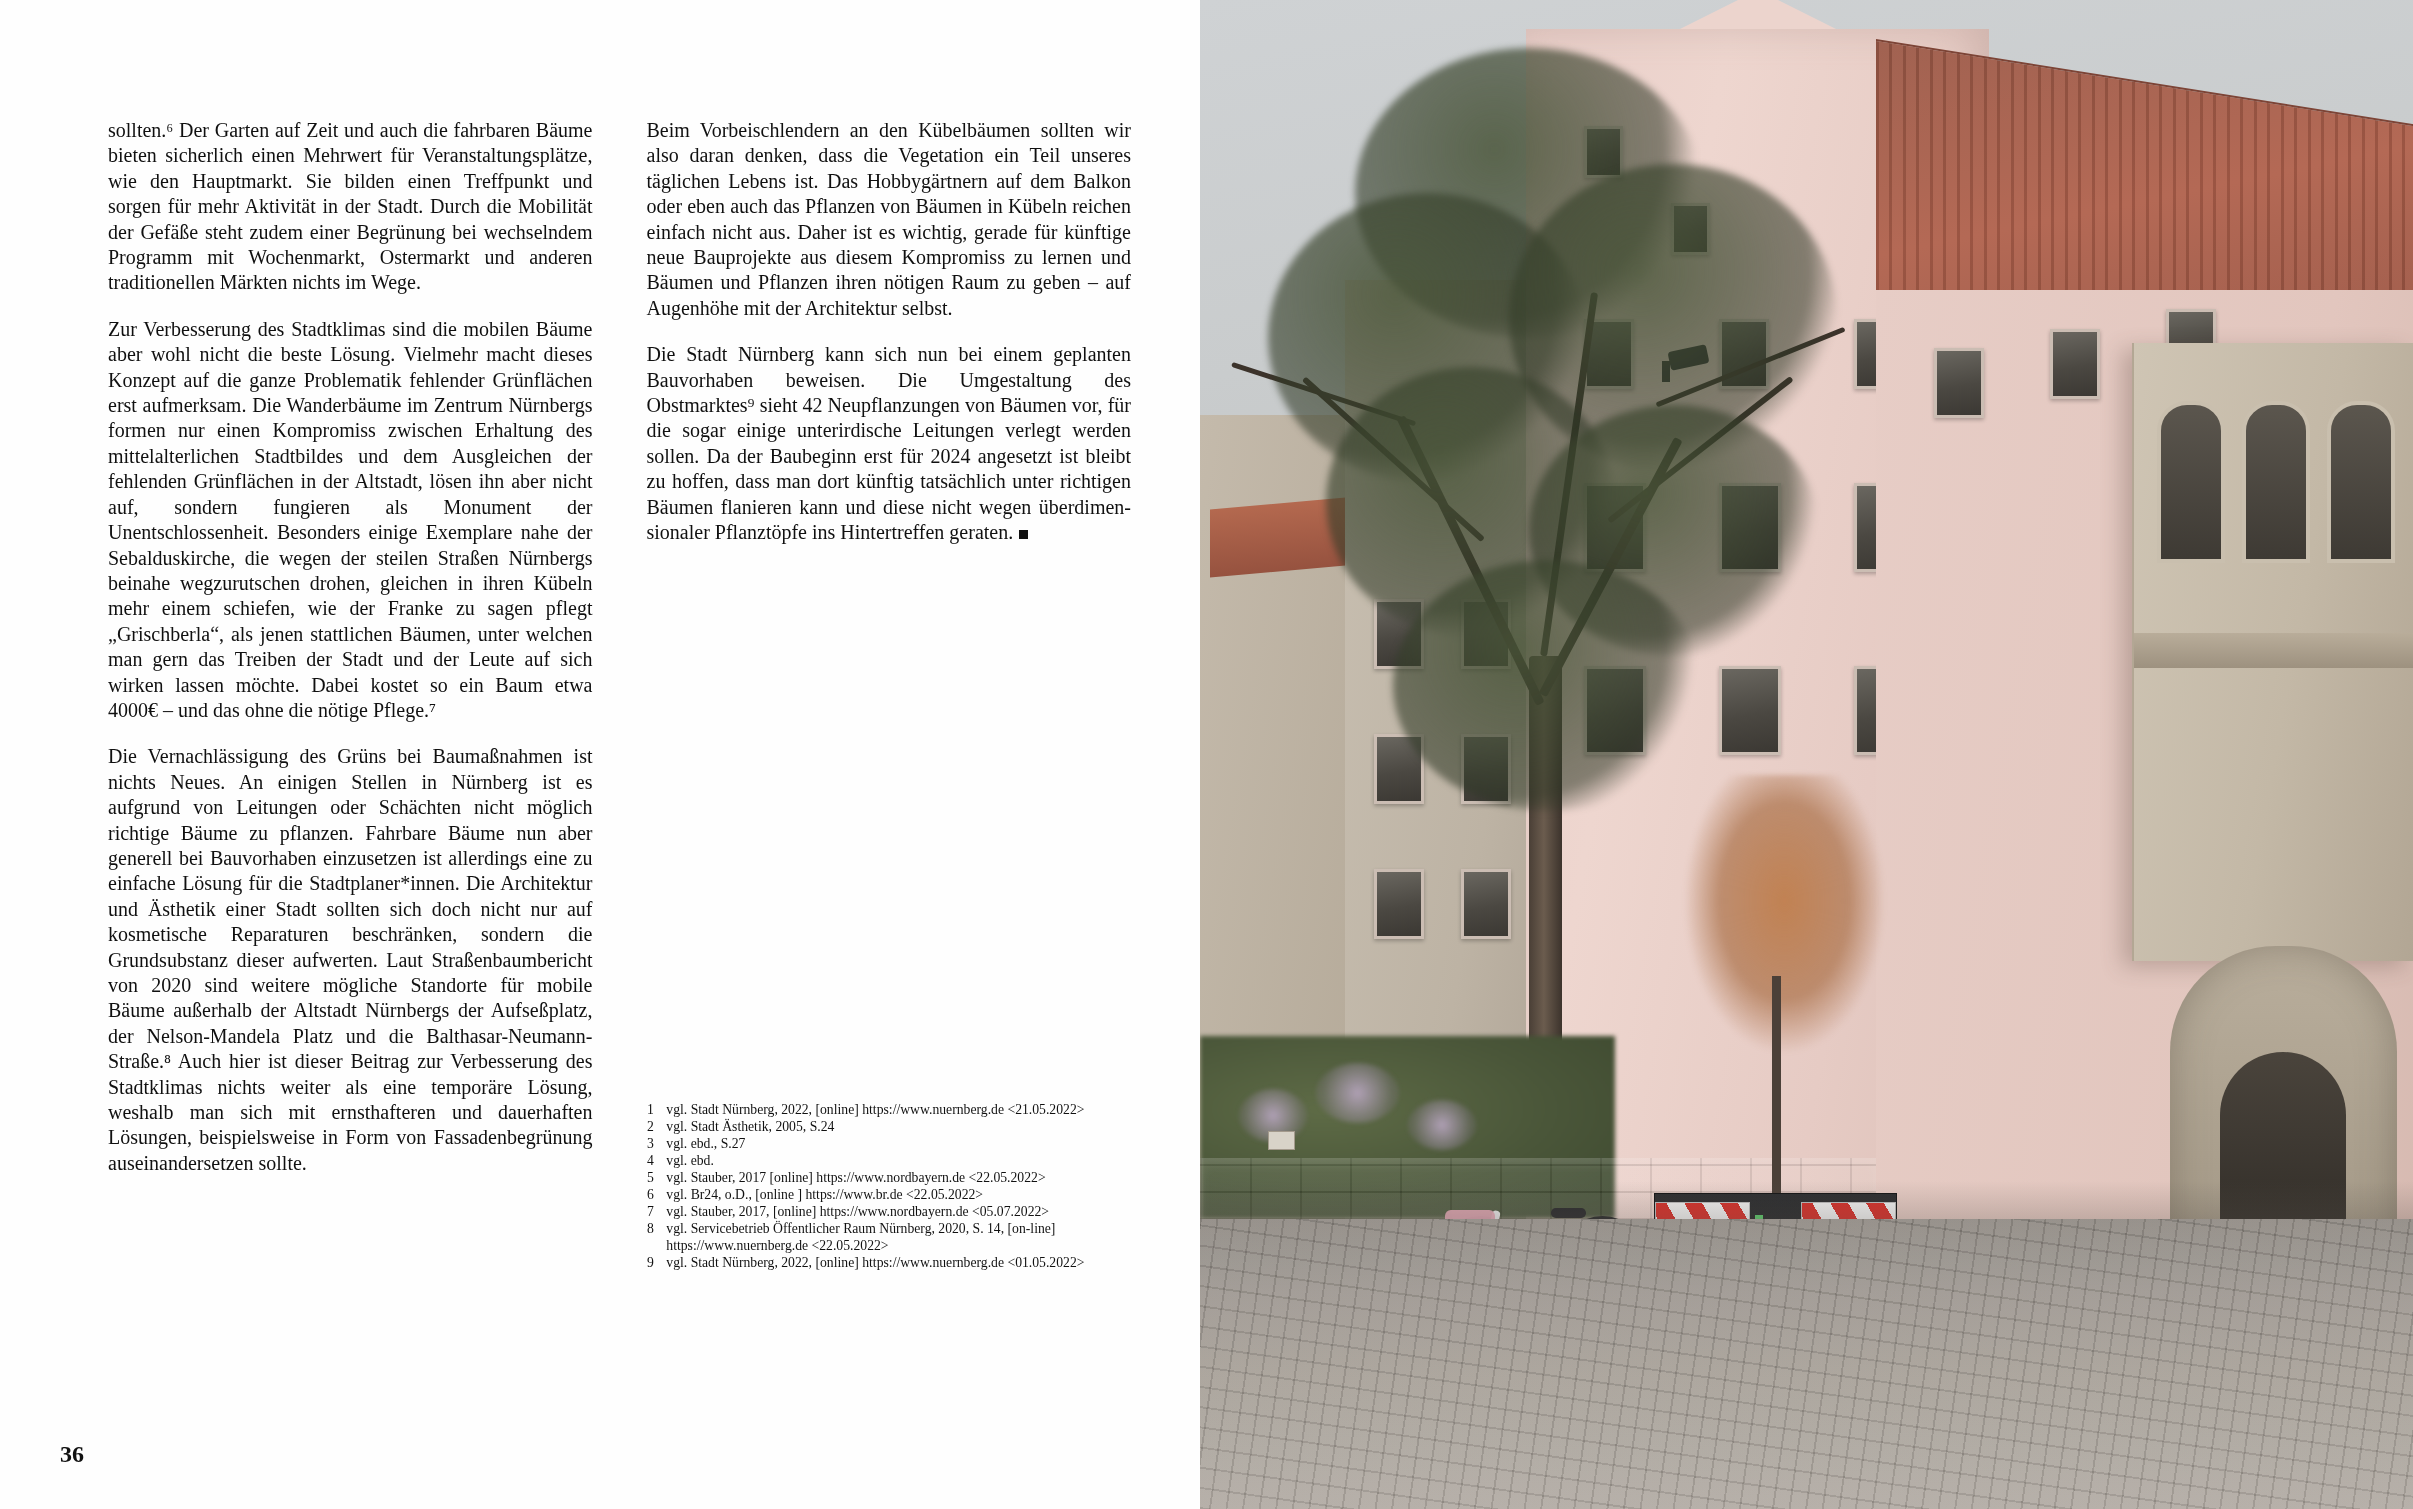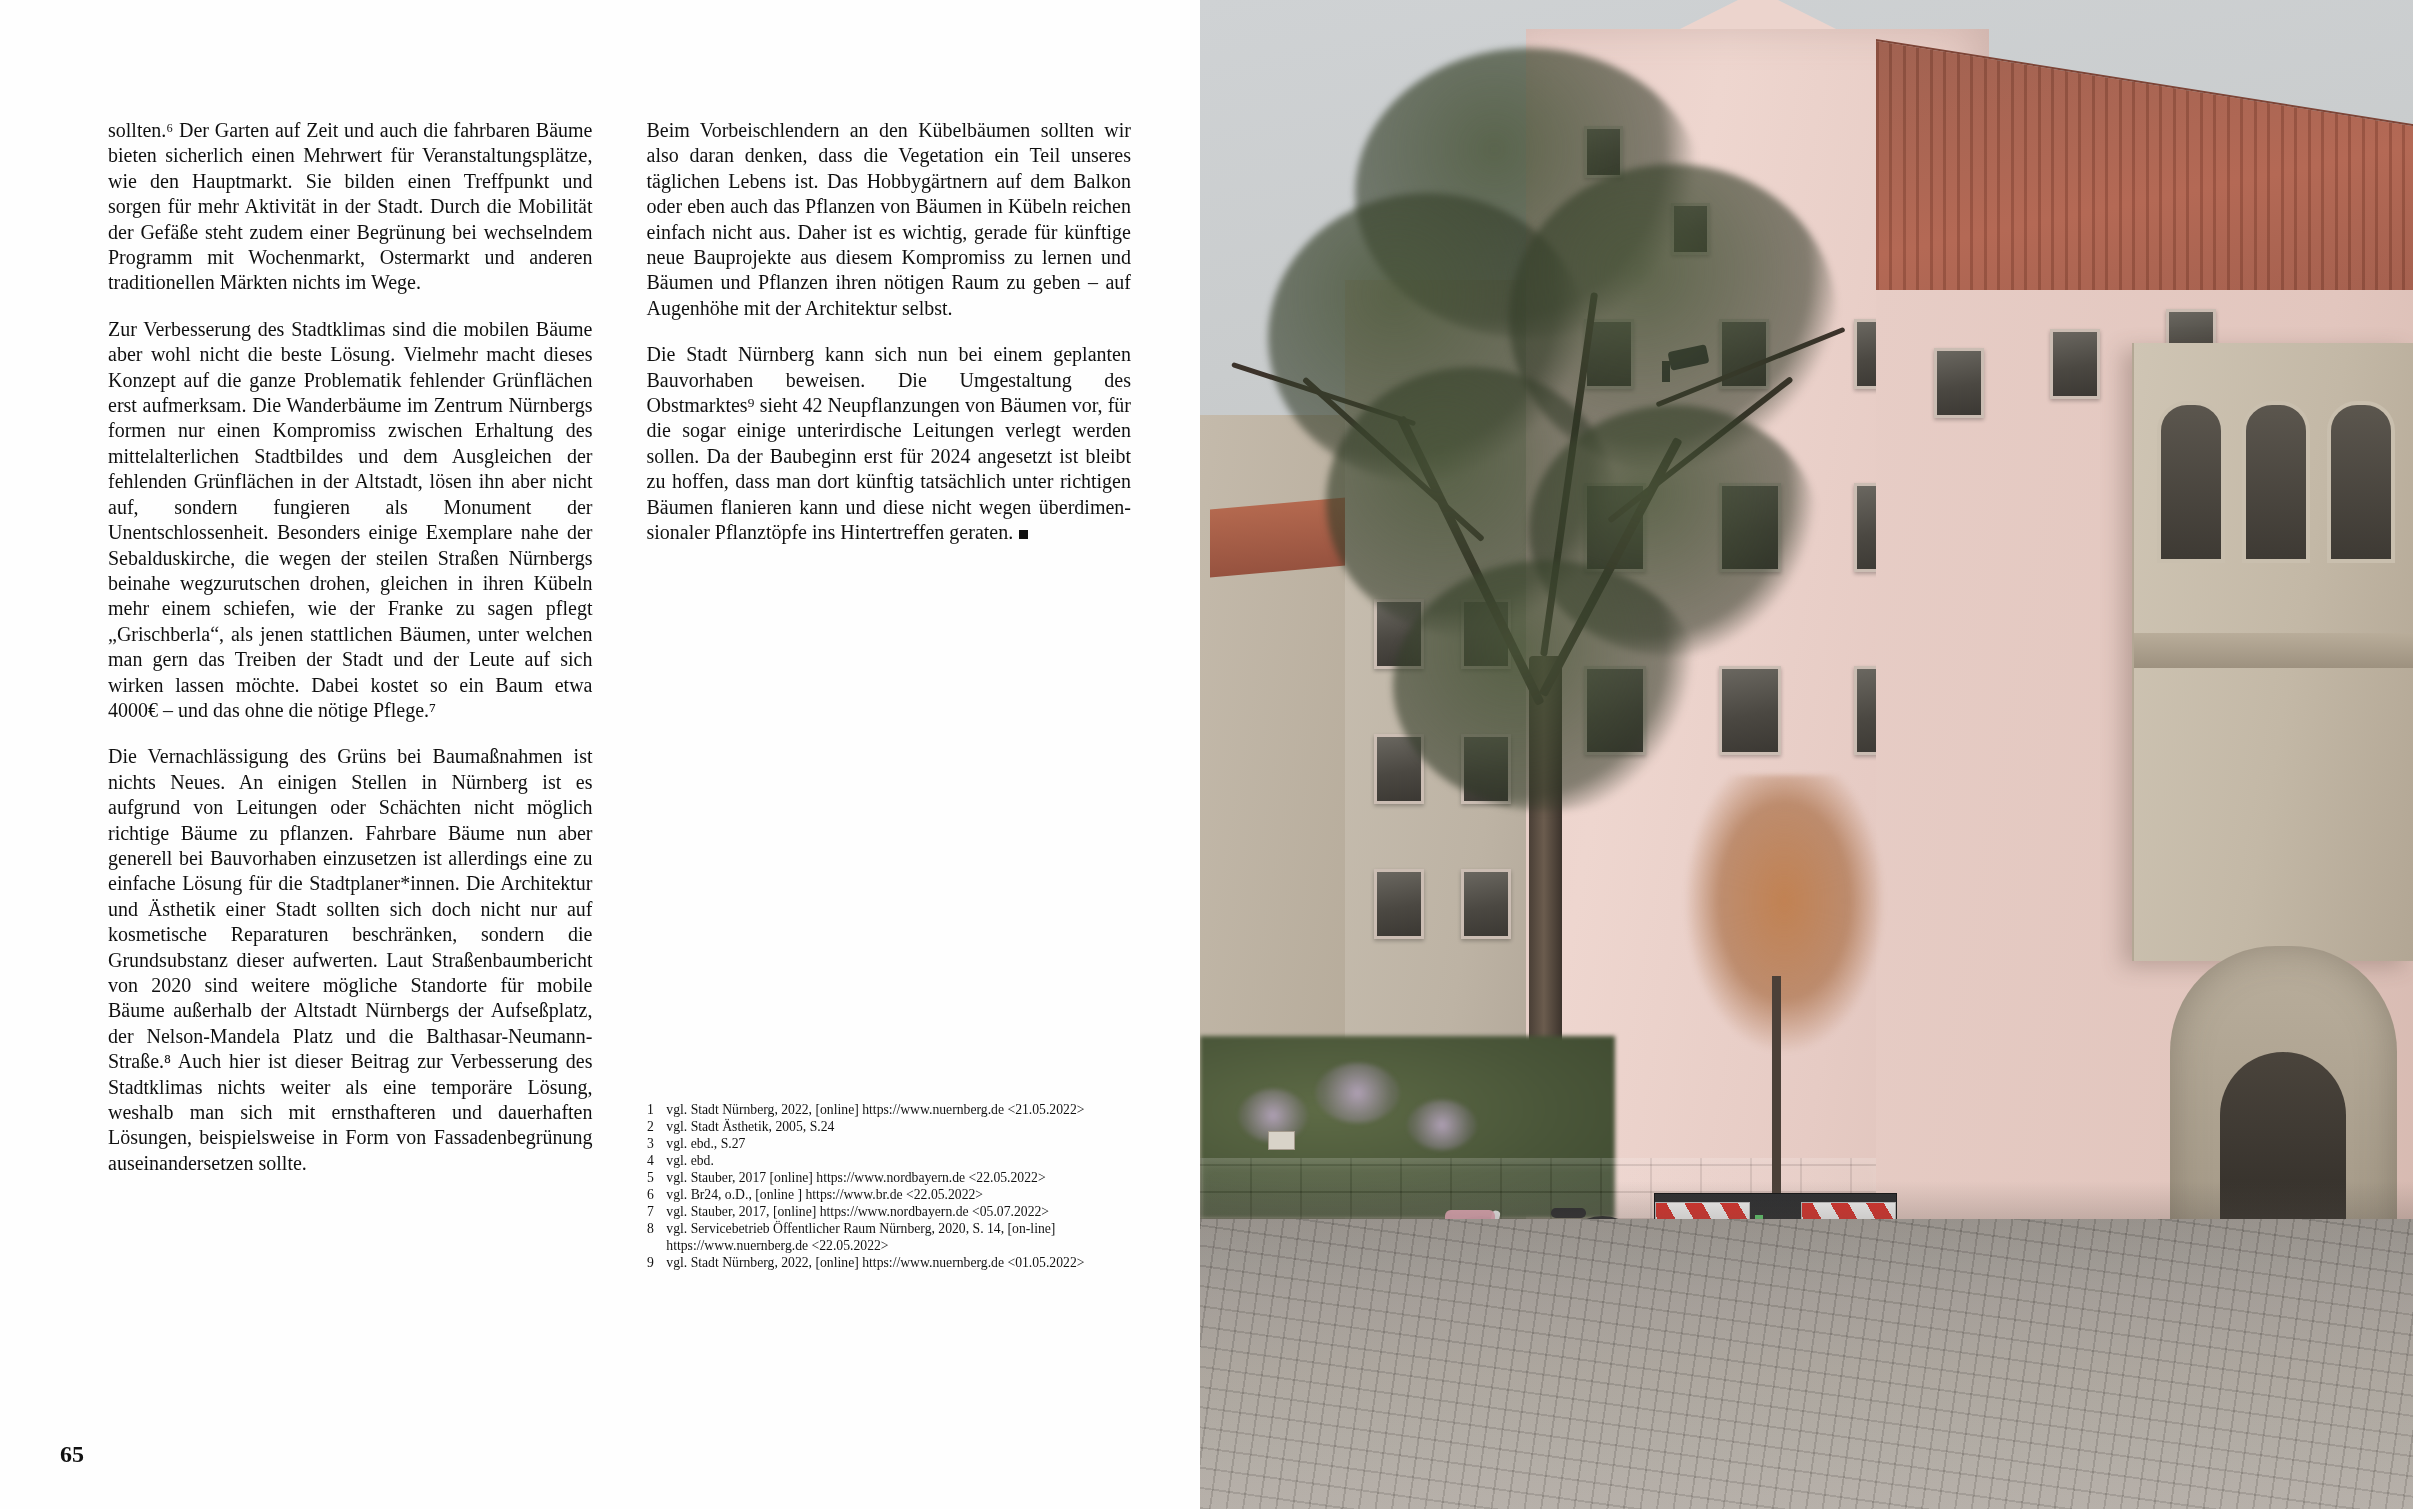--- a/index.html
+++ b/index.html
@@ -504,21 +504,21 @@
       <div class="fn-row">
         <span class="fn-num">8</span>
         <span class="fn-text">vgl. Servicebetrieb Öffentlicher Raum Nürnberg, 2020, S. 14, [on-line] https://www.nuernberg.de &lt;22.05.2022&gt;</span>
       </div>
       <div class="fn-row">
         <span class="fn-num">9</span>
         <span class="fn-text">vgl. Stadt Nürnberg, 2022, [online] https://www.nuernberg.de &lt;01.05.2022&gt;</span>
       </div>
     </div>
 
-    <div class="page-number">65</div>
+    <div class="page-number">36</div>
   </div>
 
   <div class="photo-page">
     <div class="sky"></div>
 
     <div class="bldg-stone2"></div>
     <div class="roof-far"></div>
     <div class="bldg-stone">
       <div class="win med" style="left:29px; top:319px;"></div>
       <div class="win med" style="left:116px; top:319px;"></div>

